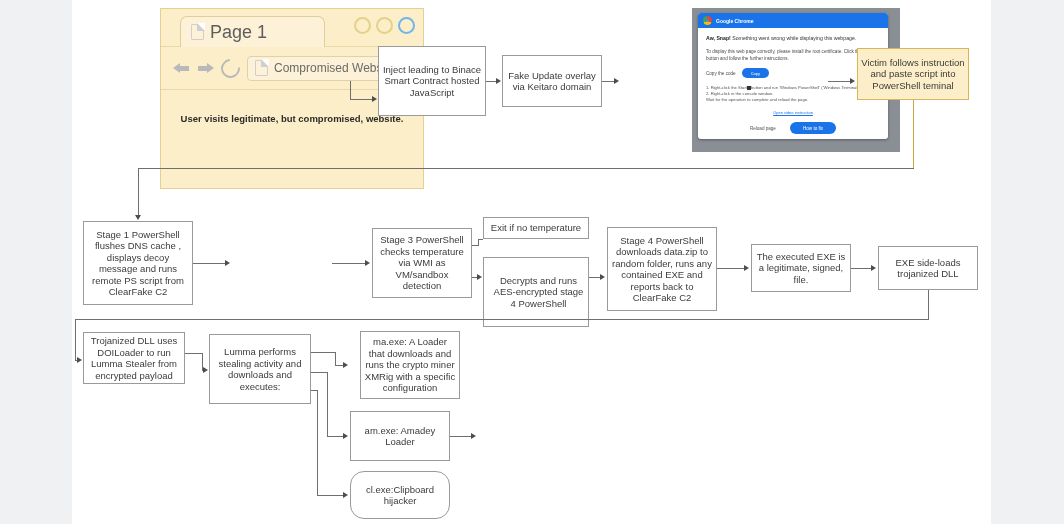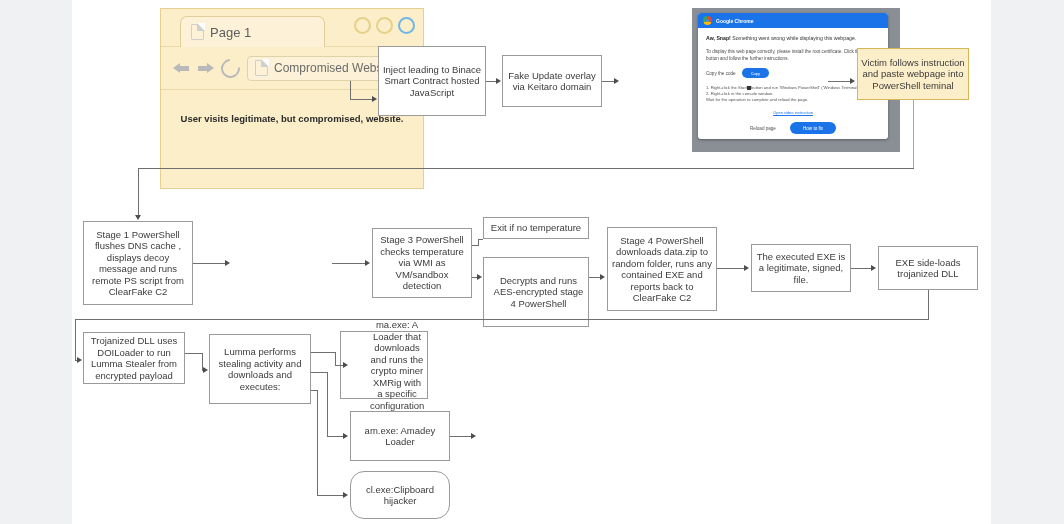--- a/index.html
+++ b/index.html
@@ -53,21 +53,21 @@
     box-sizing:border-box;
   }
   #tab{
     position:absolute;left:19px;top:7px;width:145px;height:31px;
     border:1px solid #e0cf9b;border-bottom:none;
     border-radius:7px 7px 0 0;
     background:#fdf2d7;
     box-sizing:border-box;
     display:flex;align-items:center;gap:6px;padding-left:10px;
   }
-  #tab .tablabel{font-size:13px;color:#5e5e5e;}
+  #tab .tablabel{font-size:18px;color:#5e5e5e;}
   .pageicon{
     width:11px;height:14px;border:1.6px solid #cfcfcf;border-radius:1px;
     position:relative;flex:none;
   }
   .pageicon:after{
     content:"";position:absolute;right:-1.6px;top:-1.6px;
     border-width:4px;border-style:solid;
     border-color:#fff #fff #cfcfcf #cfcfcf;
   }
   .circles{position:absolute;right:8px;top:8px;display:flex;gap:5px;}
@@ -212,21 +212,21 @@
     </div>
   </div>
 
   <div class="node" style="left:306px;top:46px;width:108px;height:70px;">
     <span>Inject leading to Binace Smart Contract hosted JavaScript</span>
   </div>
   <div class="node" style="left:430px;top:55px;width:100px;height:52px;">
     <span>Fake Update overlay via Keitaro domain</span>
   </div>
   <div class="node yellow" style="left:785px;top:48px;width:112px;height:52px;">
-    <span>Victim follows instruction and paste webpage into PowerShell teminal</span>
+    <span>Victim follows instruction and paste script into PowerShell teminal</span>
   </div>
 
   <div class="node" style="left:11px;top:221px;width:110px;height:84px;">
     <span>Stage 1 PowerShell flushes DNS cache , displays decoy message and runs remote PS script from ClearFake C2</span>
   </div>
   <div class="node" style="left:300px;top:228px;width:100px;height:70px;">
     <span>Stage 3 PowerShell checks temperature via WMI as VM/sandbox detection</span>
   </div>
   <div class="node" style="left:411px;top:217px;width:106px;height:22px;">
     <span>Exit if no temperature</span>
@@ -243,21 +243,21 @@
   <div class="node" style="left:806px;top:246px;width:100px;height:44px;">
     <span>EXE side-loads trojanized DLL</span>
   </div>
 
   <div class="node" style="left:11px;top:332px;width:102px;height:52px;">
     <span>Trojanized DLL uses DOILoader to run Lumma Stealer from encrypted payload</span>
   </div>
   <div class="node" style="left:137px;top:334px;width:102px;height:70px;">
     <span>Lumma performs stealing activity and downloads and executes:</span>
   </div>
-  <div class="node" style="left:268px;top:331px;width:88px;height:68px;padding-left:29px;">
+  <div class="node" style="left:288px;top:331px;width:100px;height:68px;">
     <span>ma.exe: A Loader that downloads and runs the crypto miner XMRig with a specific configuration</span>
   </div>
   <div class="node" style="left:278px;top:411px;width:100px;height:50px;">
     <span>am.exe: Amadey Loader</span>
   </div>
   <div class="node" style="left:278px;top:471px;width:100px;height:48px;border-radius:14px;">
     <span>cl.exe:Clipboard hijacker</span>
   </div>
 
   <div class="ln lh" style="left:278px;top:99px;width:23px;"></div>

